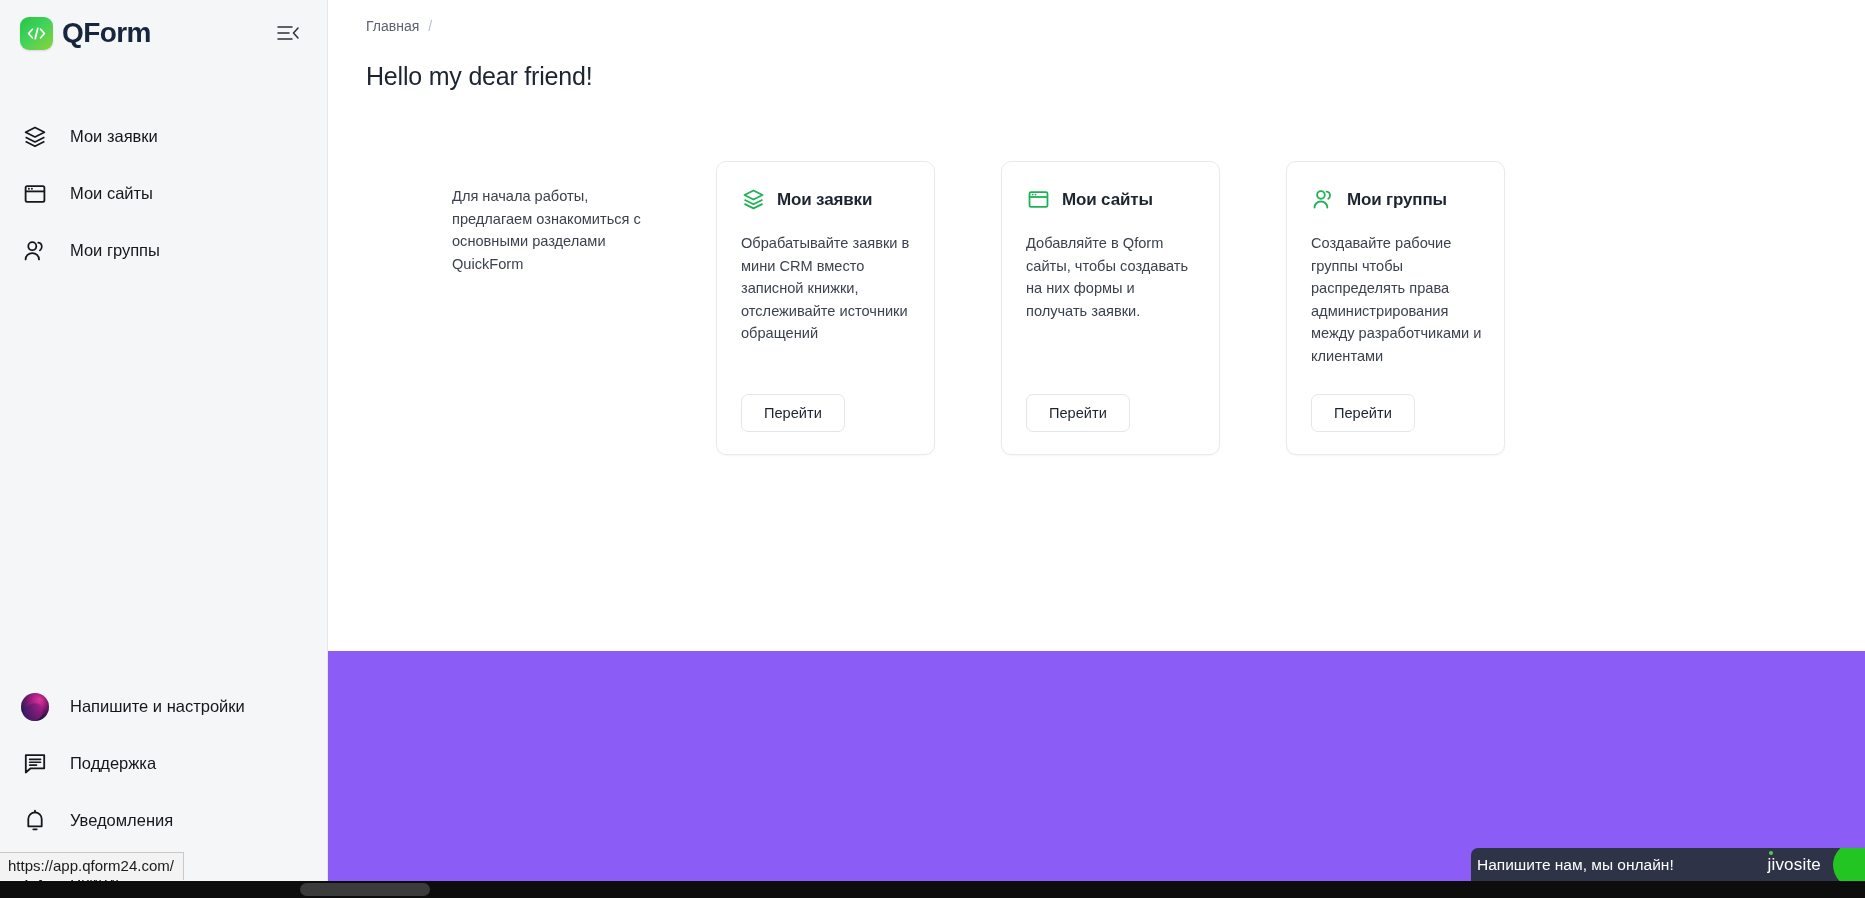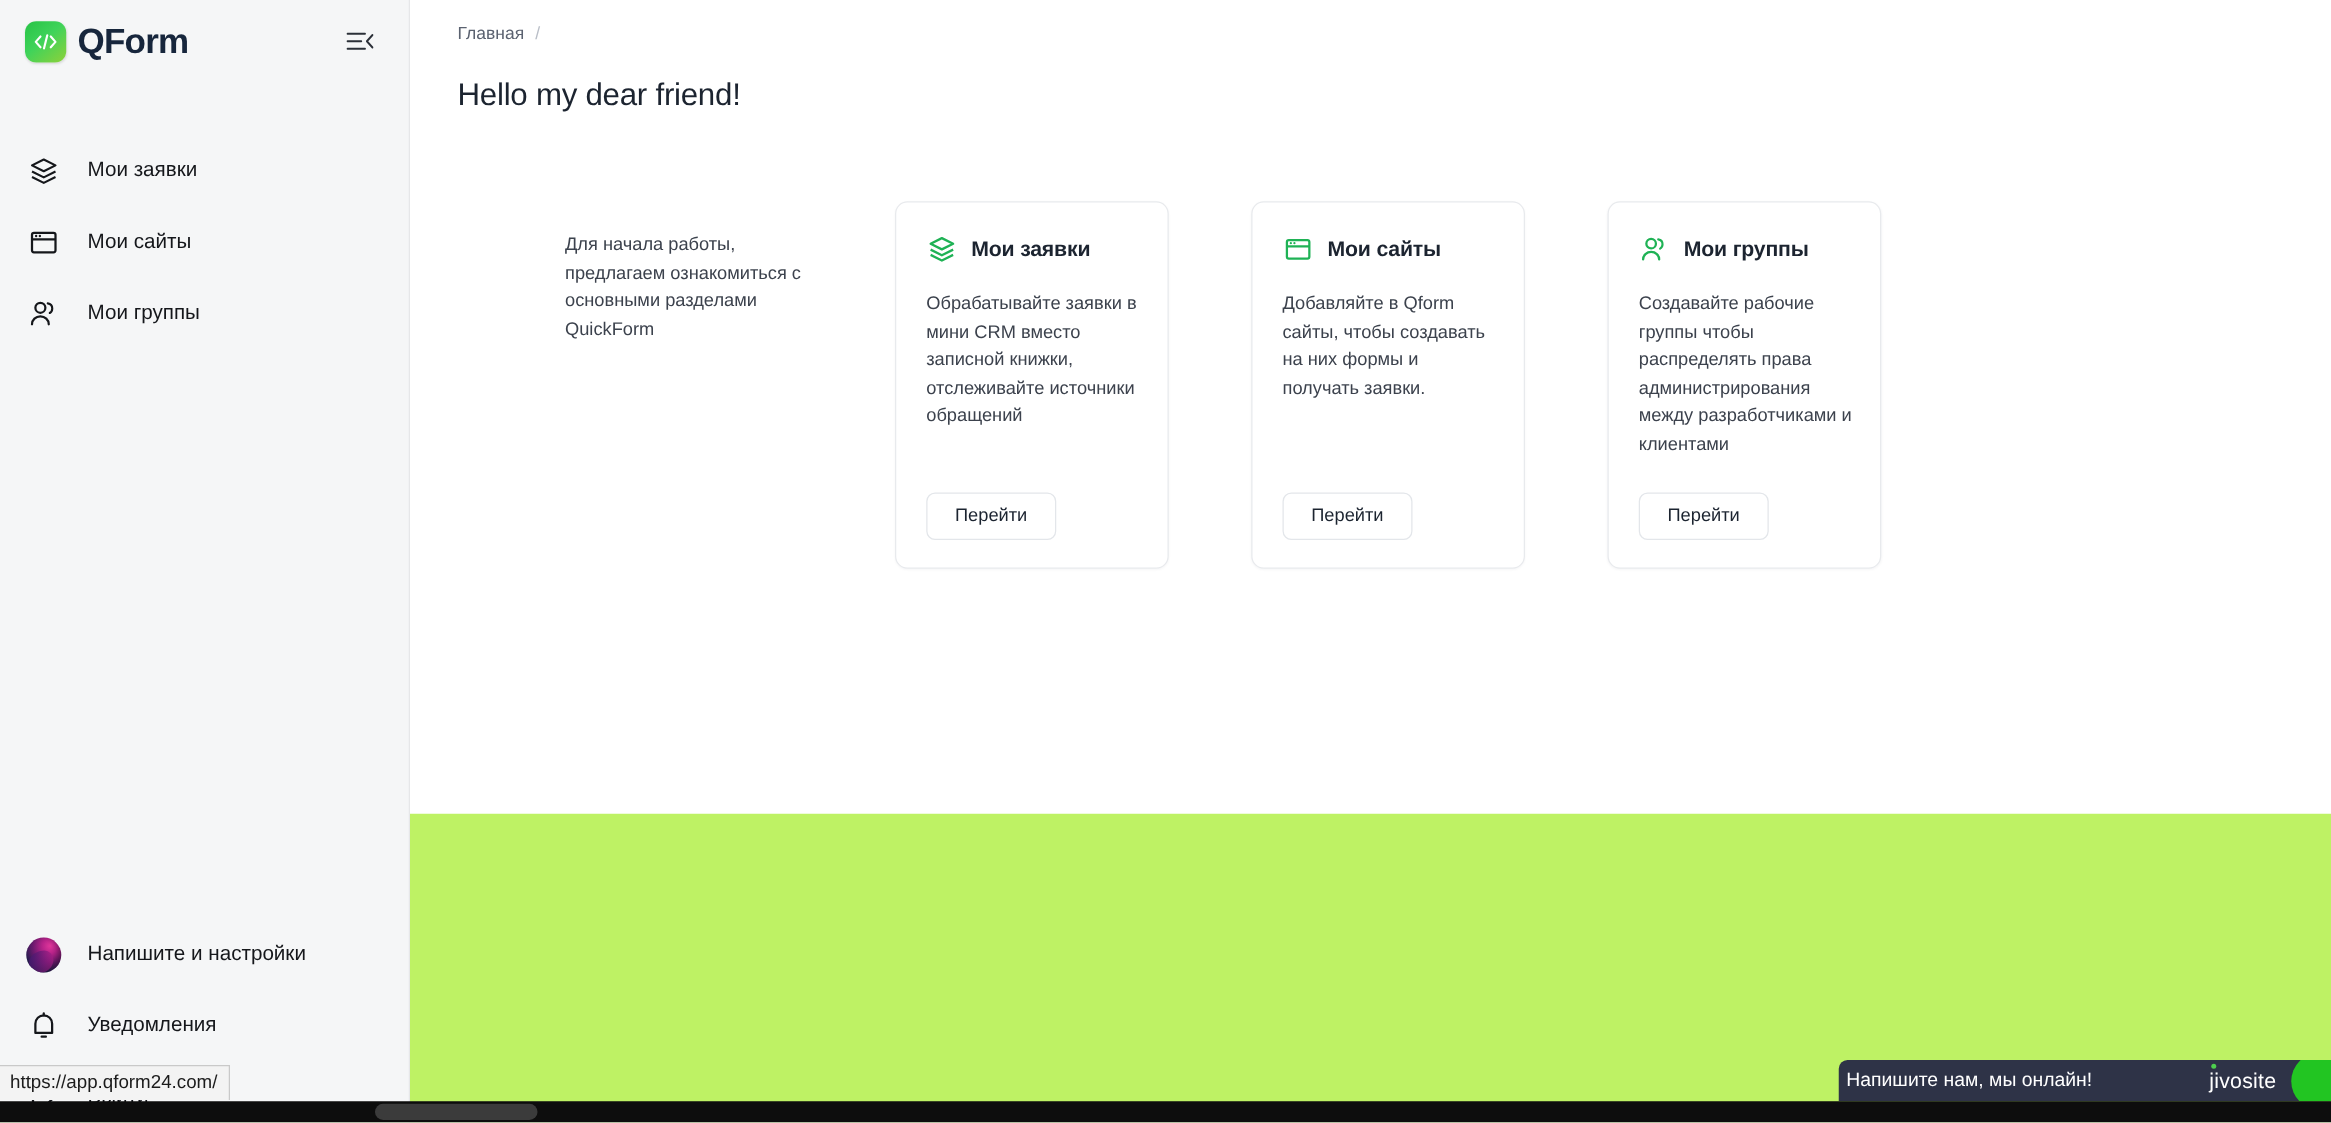--- a/index.html
+++ b/index.html
@@ -12,21 +12,21 @@
     background: #ffffff;
     font-family: "Liberation Sans", "DejaVu Sans", sans-serif;
     -webkit-font-smoothing: antialiased;
   }
 
   .app {
     position: relative;
     width: 1865px;
     height: 898px;
     display: flex;
-    background: #bef264;
+    background: #8b5cf6;
   }
 
   
   .sidebar {
     width: 328px;
     height: 898px;
     background: #f5f6f7;
     border-right: 1px solid #e6e7e9;
     display: flex;
     flex-direction: column;
@@ -428,20 +428,29 @@
 
     <nav class="nav-bottom">
 
       <a class="nav-item">
         <span class="nav-icon">
           <span class="avatar"></span>
         </span>
         <span class="nav-label">Напишите и настройки</span>
       </a>
 
+      <a class="nav-item">
+        <span class="nav-icon">
+          <svg width="24" height="23" viewBox="0 0 24 23" fill="none">
+            <path d="M2.8 3.1h18.4v13.2H7.6l-4.8 4.2V3.1Z" stroke="#15171b" stroke-width="1.8" stroke-linejoin="round"></path>
+            <path d="M6.6 7.4h11M6.6 10.3h11M6.6 13.1h7" stroke="#15171b" stroke-width="1.6" stroke-linecap="round"></path>
+          </svg>
+        </span>
+        <span class="nav-label">Поддержка</span>
+      </a>
 
       <a class="nav-item">
         <span class="nav-icon">
           <svg width="24" height="24" viewBox="0 0 24 24" fill="none">
             <path d="M5.3 17.3V10a6.7 6.7 0 0 1 13.4 0v7.3H5.3Z" stroke="#15171b" stroke-width="1.8" stroke-linejoin="round"></path>
             <path d="M10.3 20.3h3.4" stroke="#15171b" stroke-width="1.8" stroke-linecap="round"></path>
             <path d="M12 3.3V1.7" stroke="#15171b" stroke-width="1.8" stroke-linecap="round"></path>
           </svg>
         </span>
         <span class="nav-label">Уведомления</span>

